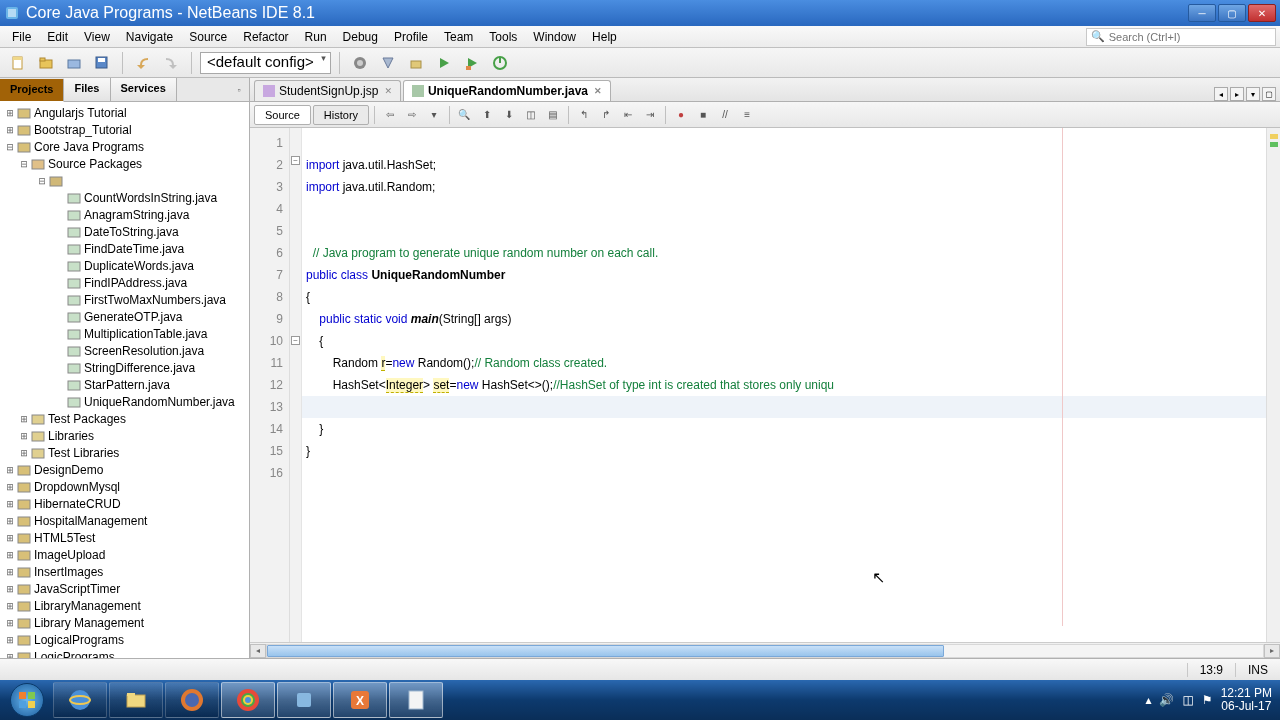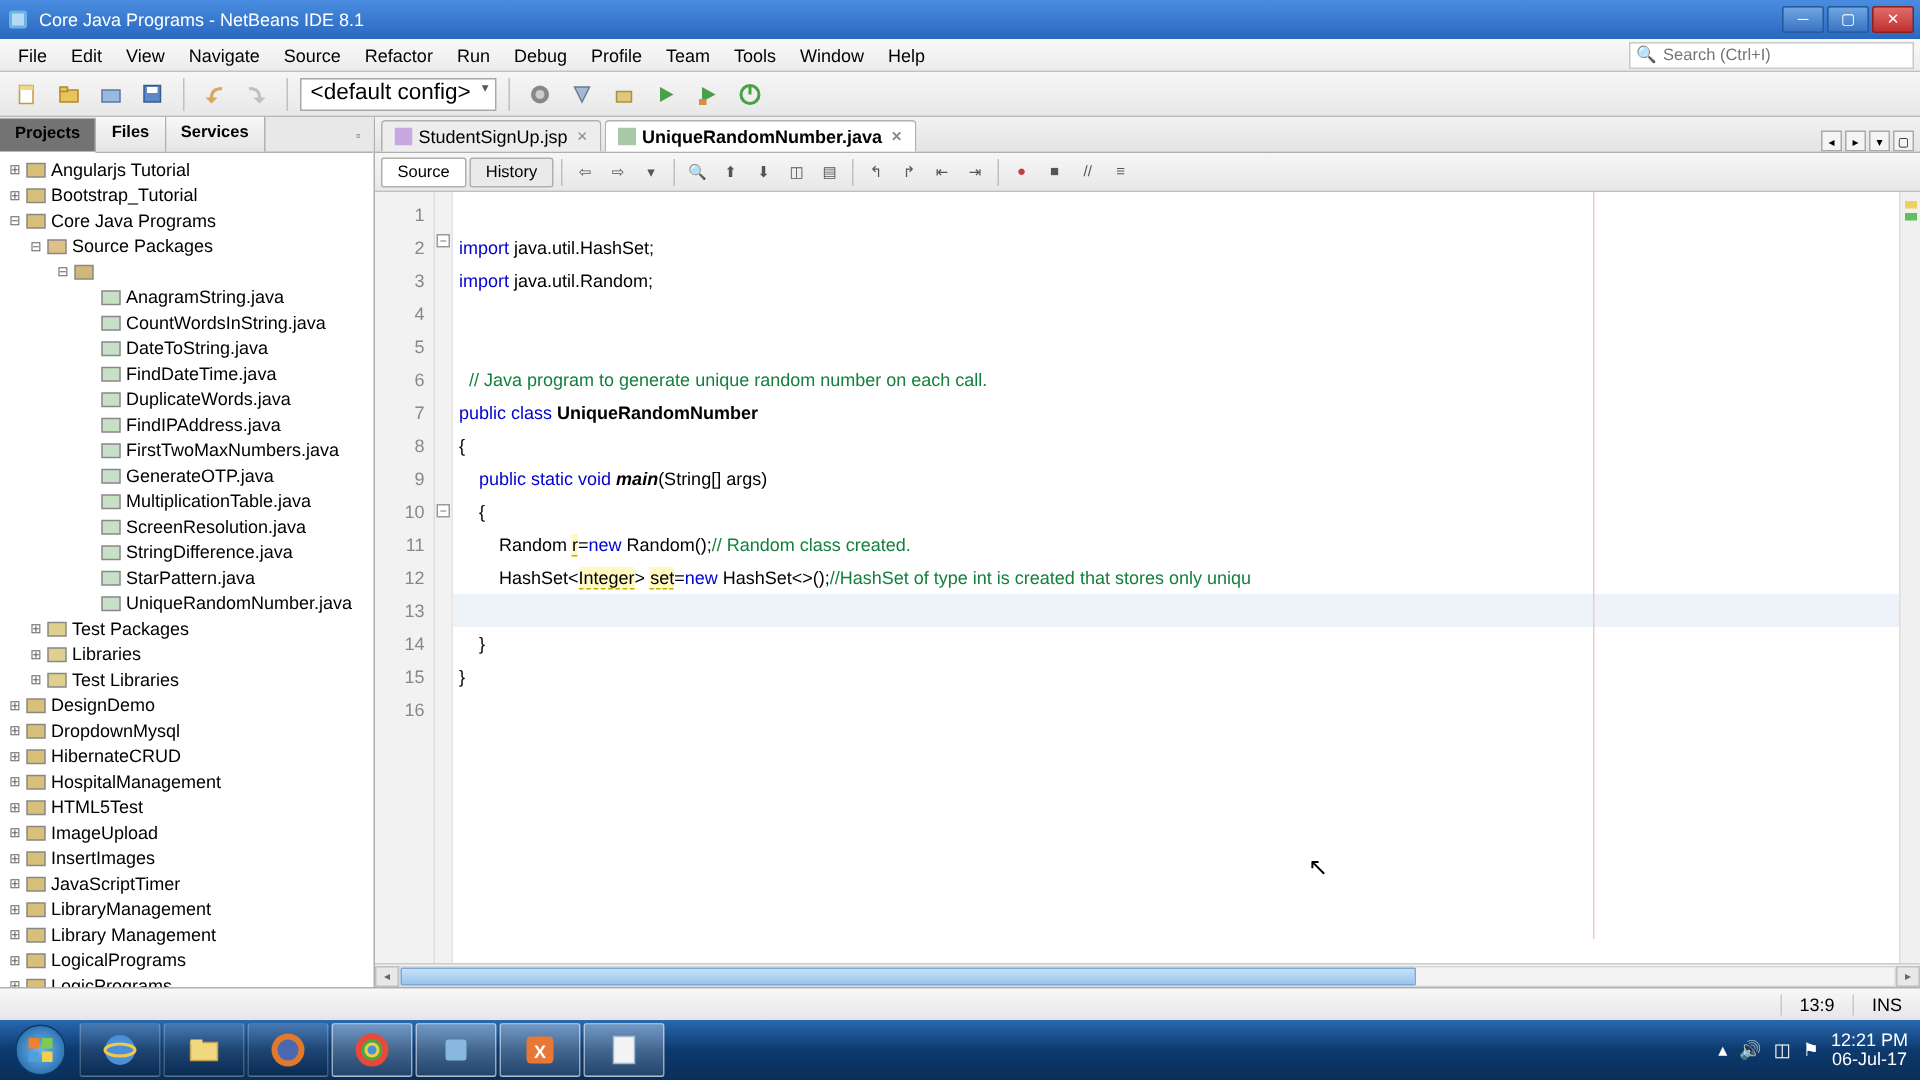--- a/index.html
+++ b/index.html
@@ -1,20 +1,20 @@
 <!DOCTYPE html>
 <html><head>
 <meta charset="utf-8">
 <style>
 * { margin: 0; padding: 0; box-sizing: border-box; font-family: "Segoe UI", Tahoma, sans-serif; font-size: 12px; }
 body { width: 1280px; height: 720px; overflow: hidden; background: #fff; display: flex; flex-direction: column; }
 
 .titlebar { height: 26px; background: linear-gradient(#4a8de0, #2968bf); display: flex; align-items: center; color: #fff; padding: 0 4px; }
 .titlebar-icon { width: 16px; height: 16px; margin-right: 6px; display: inline-flex; }
-.titlebar-title { flex: 1; font-size: 12px; }
+.titlebar-title { flex: 1; font-size: 16px; }
 .win-controls { display: flex; gap: 2px; }
 .win-btn { width: 28px; height: 18px; background: linear-gradient(#6fa6e4,#3a73c1); border-radius: 2px; display: flex; align-items: center; justify-content: center; color: #fff; font-size: 10px; border: 1px solid #255a9e; }
 .win-btn.close { background: linear-gradient(#e06c6c,#c13030); border-color: #8a2020; }
 
 .menubar { height: 22px; background: linear-gradient(#f9f9f9,#ececec); border-bottom: 1px solid #c0c0c0; display: flex; align-items: center; padding: 0 4px; }
 .menu-item { padding: 2px 8px; cursor: default; }
 .menubar-right { margin-left: auto; display: flex; align-items: center; border: 1px solid #c8c8c8; background: #fff; height: 18px; padding: 0 4px; width: 190px; }
 .search-icon-small { color: #666; margin-right: 4px; font-size: 11px; }
 .search-input { border: none; outline: none; width: 160px; font-size: 11px; color: #888; }
 
@@ -22,21 +22,21 @@
 .tb-btn { width: 24px; height: 24px; display: flex; align-items: center; justify-content: center; border: 1px solid transparent; border-radius: 2px; }
 .tb-sep { width: 1px; height: 22px; background: #c0c0c0; margin: 0 4px; }
 .config-combo { height: 22px; border: 1px solid #a8a8a8; background: #fff; font-size: 15px; padding: 0 16px 0 6px; position: relative; }
 .config-combo::after { content: "▾"; position: absolute; right: 4px; font-size: 9px; color: #555; }
 
 .main-area { flex: 1; display: flex; min-height: 0; }
 
 .sidebar { width: 250px; border-right: 1px solid #b0b0b0; display: flex; flex-direction: column; background: #fff; }
 .sidebar-tabs { height: 24px; display: flex; background: #e8e8e8; border-bottom: 1px solid #b0b0b0; }
 .stab { padding: 4px 10px; border-right: 1px solid #b0b0b0; background: linear-gradient(#f8f8f8,#e4e4e4); font-weight: bold; font-size: 11px; cursor: default; }
-.stab.active { background: #737373; border-bottom: 1px solid #fff; position: relative; top: 1px; }
+.stab.active { background: #a16207; border-bottom: 1px solid #fff; position: relative; top: 1px; }
 .stab-win { margin-left: auto; width: 20px; display: flex; align-items: center; justify-content: center; font-size: 9px; color: #666; }
 
 .tree { flex: 1; overflow: auto; padding: 2px 0; }
 .tree-node { display: flex; align-items: center; height: 17px; padding-left: 4px; white-space: nowrap; cursor: default; }
 .tree-toggle { width: 12px; font-size: 9px; color: #666; text-align: center; }
 .tree-icon { width: 16px; display: inline-flex; align-items: center; justify-content: center; margin-right: 2px; }
 .tree-label { font-size: 12px; }
 .ind-1 { padding-left: 18px; } .ind-2 { padding-left: 36px; } .ind-3 { padding-left: 54px; }
 
 .editor-pane { flex: 1; display: flex; flex-direction: column; min-width: 0; }
@@ -252,30 +252,30 @@
           </span>
           <span class="tree-label"><default package=""></default></span>
         </div>
         <div class="tree-node ind-3">
           <span class="tree-toggle"></span>
           <span class="tree-icon">
             <svg width="14" height="14">
               <rect x="1" y="3" width="12" height="9" fill="#c8e0c8" stroke="#888"></rect>
             </svg>
           </span>
+          <span class="tree-label">CountWordsInString.java</span>
+        </div>
+        <div class="tree-node ind-3">
+          <span class="tree-toggle"></span>
+          <span class="tree-icon">
+            <svg width="14" height="14">
+              <rect x="1" y="3" width="12" height="9" fill="#c8e0c8" stroke="#888"></rect>
+            </svg>
+          </span>
           <span class="tree-label">AnagramString.java</span>
-        </div>
-        <div class="tree-node ind-3">
-          <span class="tree-toggle"></span>
-          <span class="tree-icon">
-            <svg width="14" height="14">
-              <rect x="1" y="3" width="12" height="9" fill="#c8e0c8" stroke="#888"></rect>
-            </svg>
-          </span>
-          <span class="tree-label">CountWordsInString.java</span>
         </div>
         <div class="tree-node ind-3">
           <span class="tree-toggle"></span>
           <span class="tree-icon">
             <svg width="14" height="14">
               <rect x="1" y="3" width="12" height="9" fill="#c8e0c8" stroke="#888"></rect>
             </svg>
           </span>
           <span class="tree-label">DateToString.java</span>
         </div>

